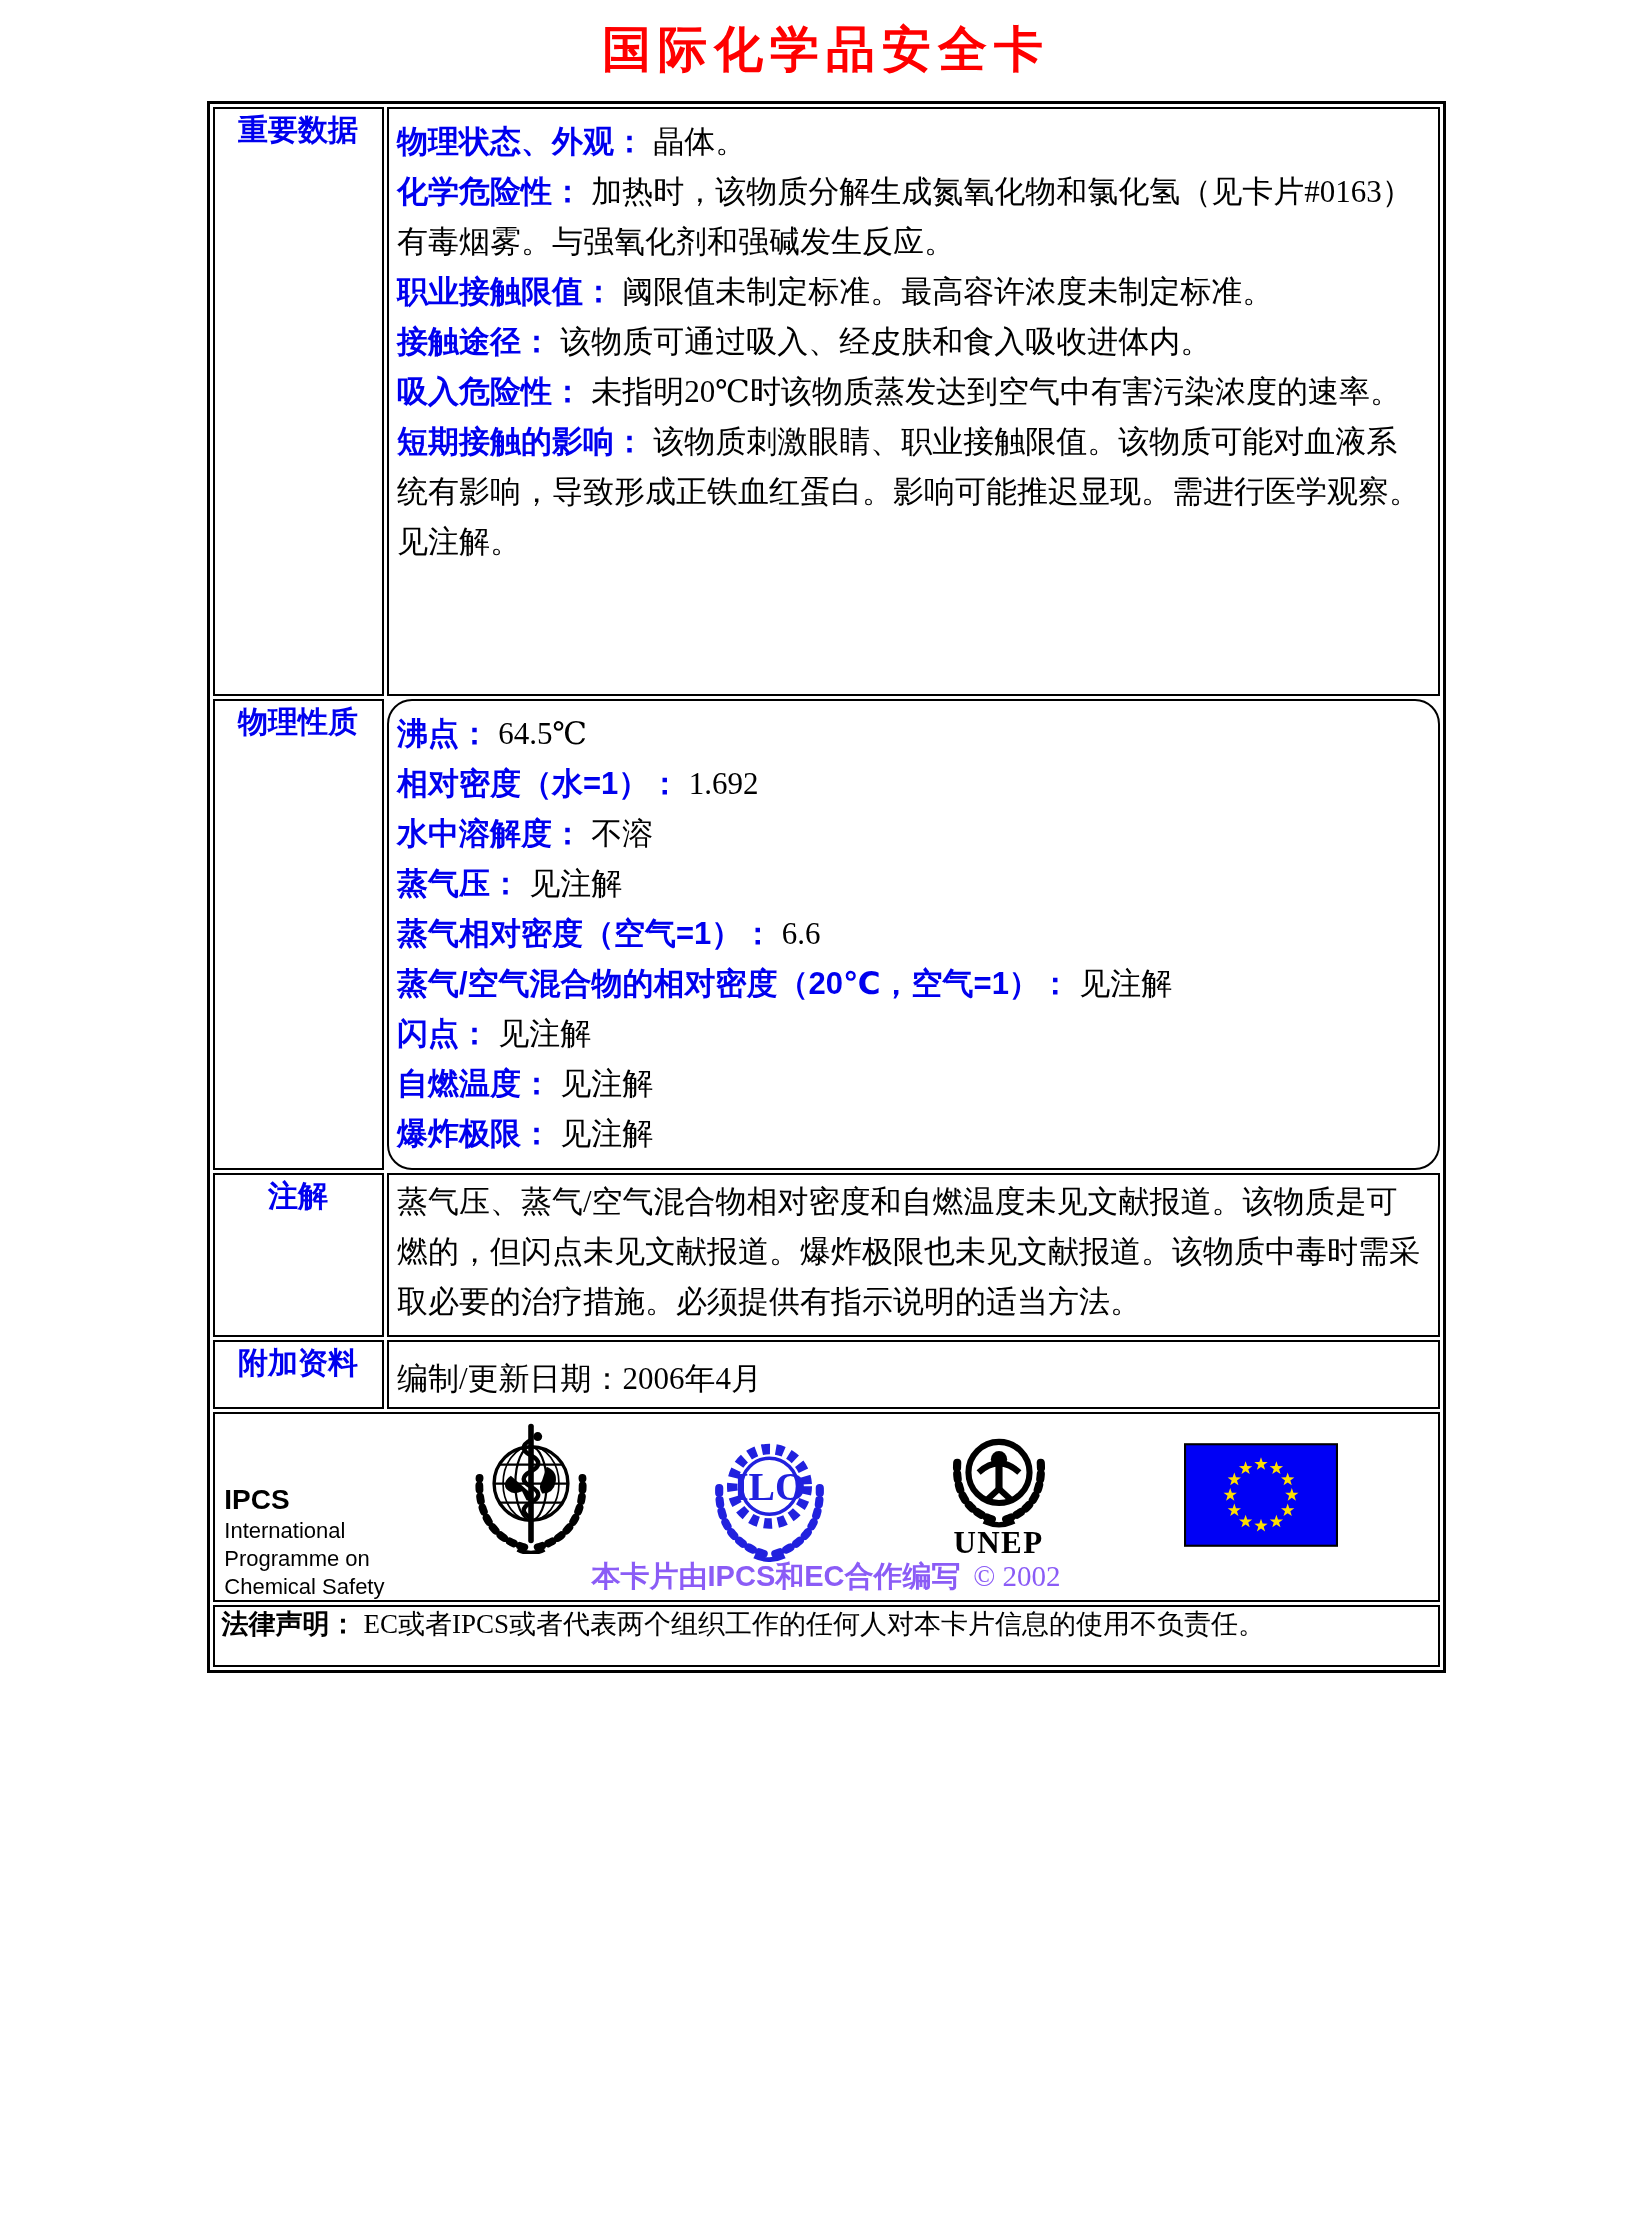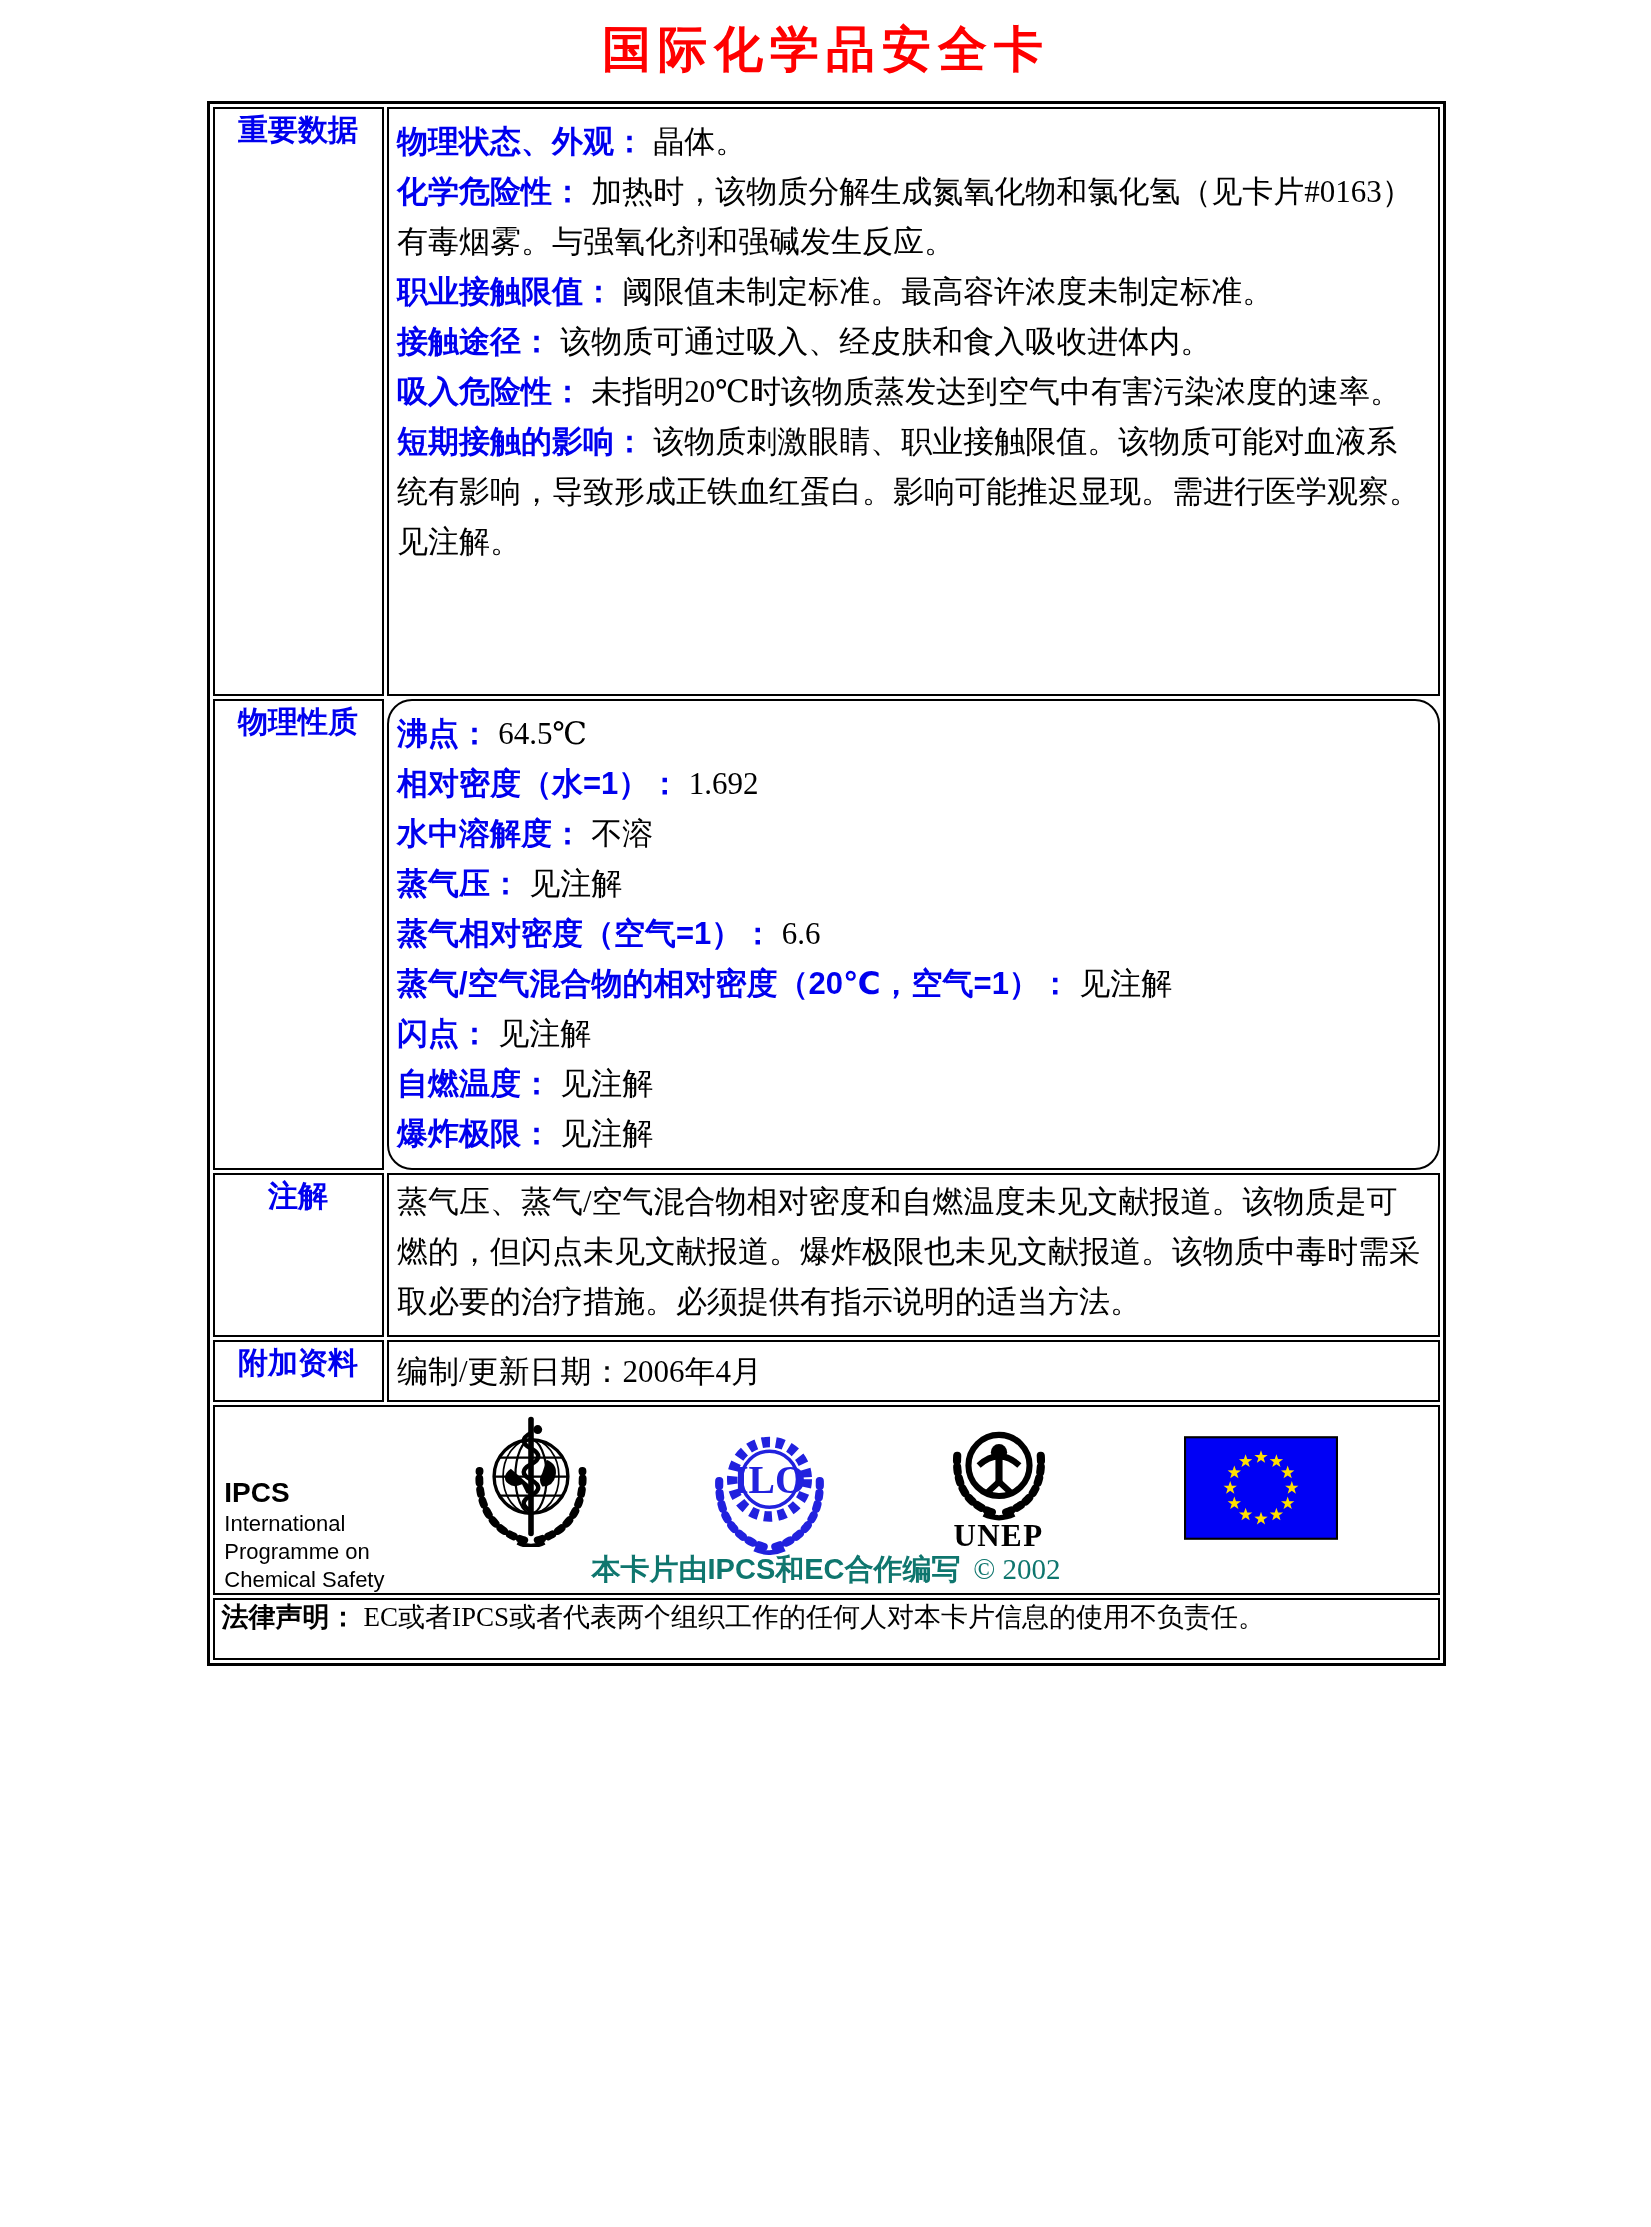--- a/index.html
+++ b/index.html
@@ -80,21 +80,21 @@
   .unep-text {
     font-family:"Liberation Serif","DejaVu Serif",serif;
     font-weight:bold; font-size:31px; line-height:32px; letter-spacing:1.4px;
     margin-top:-4.2px;
   }
   .eu-flag { left:969px; top:29px; }
   .credit-line {
     position:absolute; left:0; right:0; bottom:2.8px;
     text-align:center;
     font-size:29px;
-    color:#0f766e;
+    color:#8b5cf6;
   }
   .credit-main {
     font-weight:bold;
     font-family:"Liberation Sans","DejaVu Sans",sans-serif;
   }
   .credit-copy { font-weight:normal; margin-left:12.6px; }
   
   td.legal-cell { height:62px; vertical-align:middle; padding:0 7px; }
   .legal-flex { font-size:27px; line-height:34px; }
   .legal-label {
@@ -143,21 +143,21 @@
     </tr>
 
 
     <tr>
       <td class="label-cell">注解</td>
       <td class="content-cell" style="height:150px; padding-top:2px;">蒸气压、蒸气/空气混合物相对密度和自燃温度未见文献报道。该物质是可燃的，但闪点未见文献报道。爆炸极限也未见文献报道。该物质中毒时需采取必要的治疗措施。必须提供有指示说明的适当方法。</td>
     </tr>
 
     <tr>
       <td class="label-cell">附加资料</td>
-      <td class="content-cell" style="height:54px; padding-top:5px; padding-bottom:2.8px;">编制/更新日期：2006年4月</td>
+      <td class="content-cell" style="height:54px; padding-top:12px; padding-bottom:2.8px;">编制/更新日期：2006年4月</td>
     </tr>
 
     <tr>
       <td class="footer-cell" colspan="2">
         <div class="ipcs-block">
           <div class="ipcs-title">IPCS</div>
           <div class="ipcs-line">International</div>
           <div class="ipcs-line">Programme on</div>
           <div class="ipcs-line">Chemical Safety</div>
         </div>

